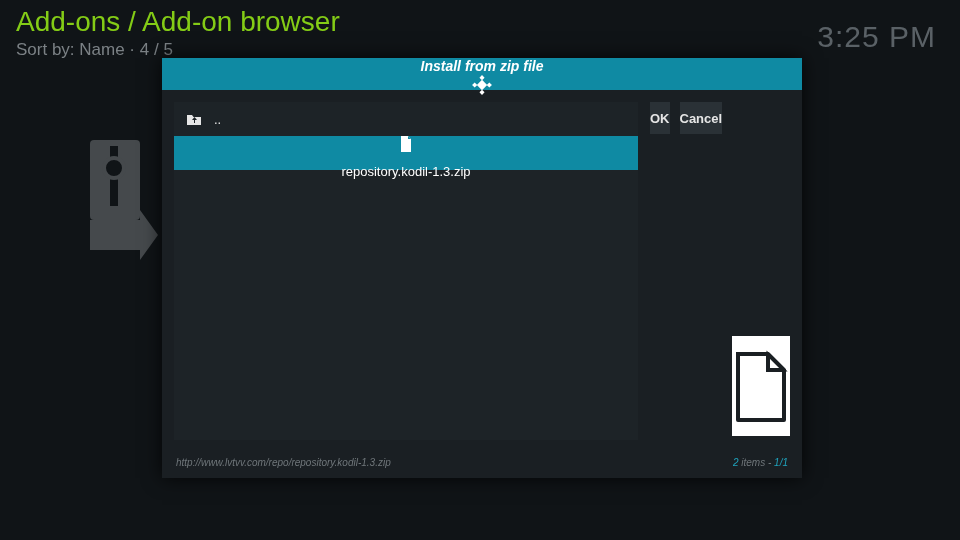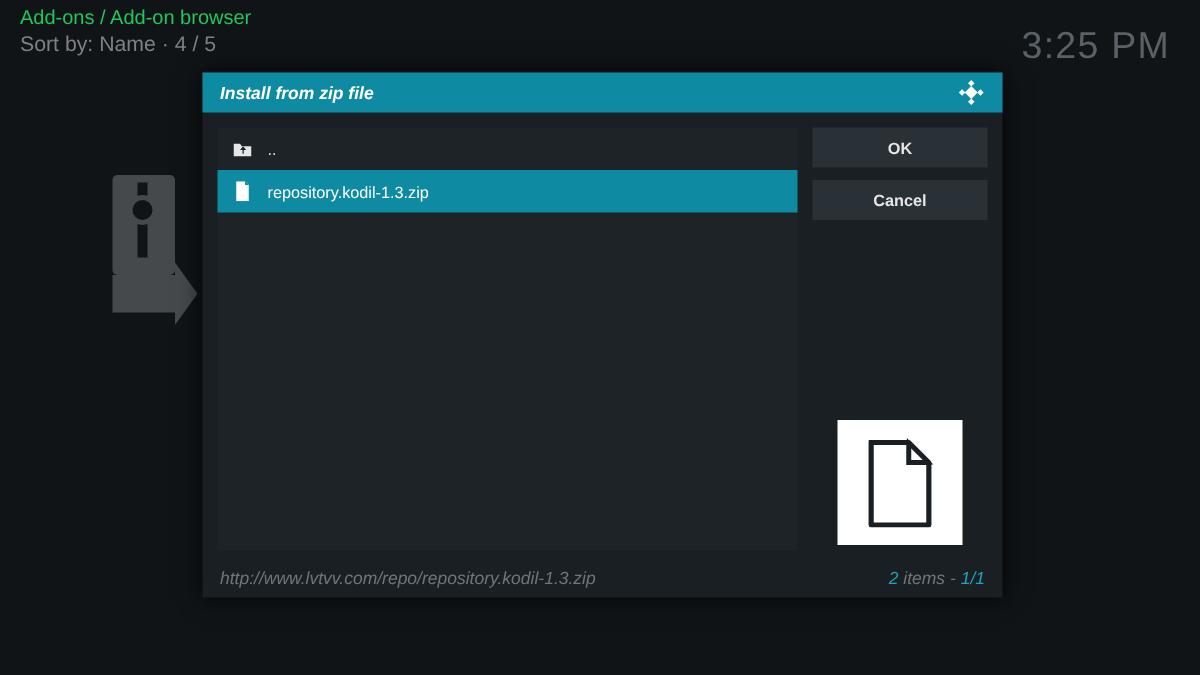--- a/index.html
+++ b/index.html
@@ -7,21 +7,21 @@
     width: 960px; height: 540px;
     background: #101417;
     font-family: Arial, Helvetica, sans-serif;
     color: #e6e6e6;
     overflow: hidden;
     position: relative;
   }
   .topbar {
     position: absolute; left: 16px; top: 6px;
   }
-  .topbar-title { font-size: 16px; color: #22c55e; font-weight: 400; }
+  .topbar-title { font-size: 28px; color: #84cc16; font-weight: 400; }
   .topbar-sub { font-size: 17px; color: #7b8185; margin-top: 2px; }
   .clock {
     position: absolute; right: 24px; top: 20px;
     font-size: 30px; color: #5a6166; font-weight: 300;
     letter-spacing: 1px;
   }
 
   .side-icon {
     position: absolute; left: 80px; top: 140px;
     width: 80px; height: 120px;
@@ -34,20 +34,21 @@
     background: #1a1f23;
     box-shadow: 0 0 18px rgba(0,0,0,0.8);
     display: flex; flex-direction: column;
   }
   .dlg-header {
     height: 32px;
     background: #0f8aa3;
     display: flex; align-items: center;
     padding: 0 14px;
     justify-content: space-between;
+    flex-direction: column;
   }
   .dlg-header-title { font-size: 14px; font-style: italic; font-weight: 600; color: #fff; }
   .dlg-header-logo svg { display: block; }
 
   .dlg-body {
     flex: 1;
     display: flex;
     padding: 12px;
     gap: 12px;
   }
@@ -58,27 +59,27 @@
   }
   .file-row {
     height: 34px;
     display: flex; align-items: center;
     padding: 0 12px;
     font-size: 13px;
     color: #e6e6e6;
     gap: 12px;
     cursor: pointer;
   }
-  .file-row.selected { background: #0f8aa3; color: #fff; }
+  .file-row.selected { background: #0f8aa3; color: #fff; flex-direction: column; }
   .file-row .ficon { width: 16px; height: 16px; display:flex; align-items:center; justify-content:center; }
   .file-row .ficon svg { display:block; }
 
   .side-pane {
     width: 140px;
-    display: flex; flex-direction: column;
+    display: flex; flex-direction: row;
     gap: 10px;
   }
   .btn {
     height: 32px;
     background: #2a3136;
     color: #e6e6e6;
     font-size: 13px;
     font-weight: 600;
     display: flex; align-items: center; justify-content: center;
     cursor: pointer;
@@ -90,21 +91,21 @@
     align-self: center;
     display: flex; align-items: center; justify-content: center;
     margin-bottom: 4px;
   }
 
   .dlg-footer {
     height: 26px;
     display: flex; align-items: center;
     justify-content: space-between;
     padding: 0 14px 6px 14px;
-    font-size: 14px;
+    font-size: 10px;
     font-style: italic;
   }
   .dlg-footer .path { color: #6f767a; }
   .dlg-footer .count-a { color: #1fa3bd; }
   .dlg-footer .count-b { color: #6f767a; }
 </style>
 </head>
 <body>
 
 <div class="topbar">

